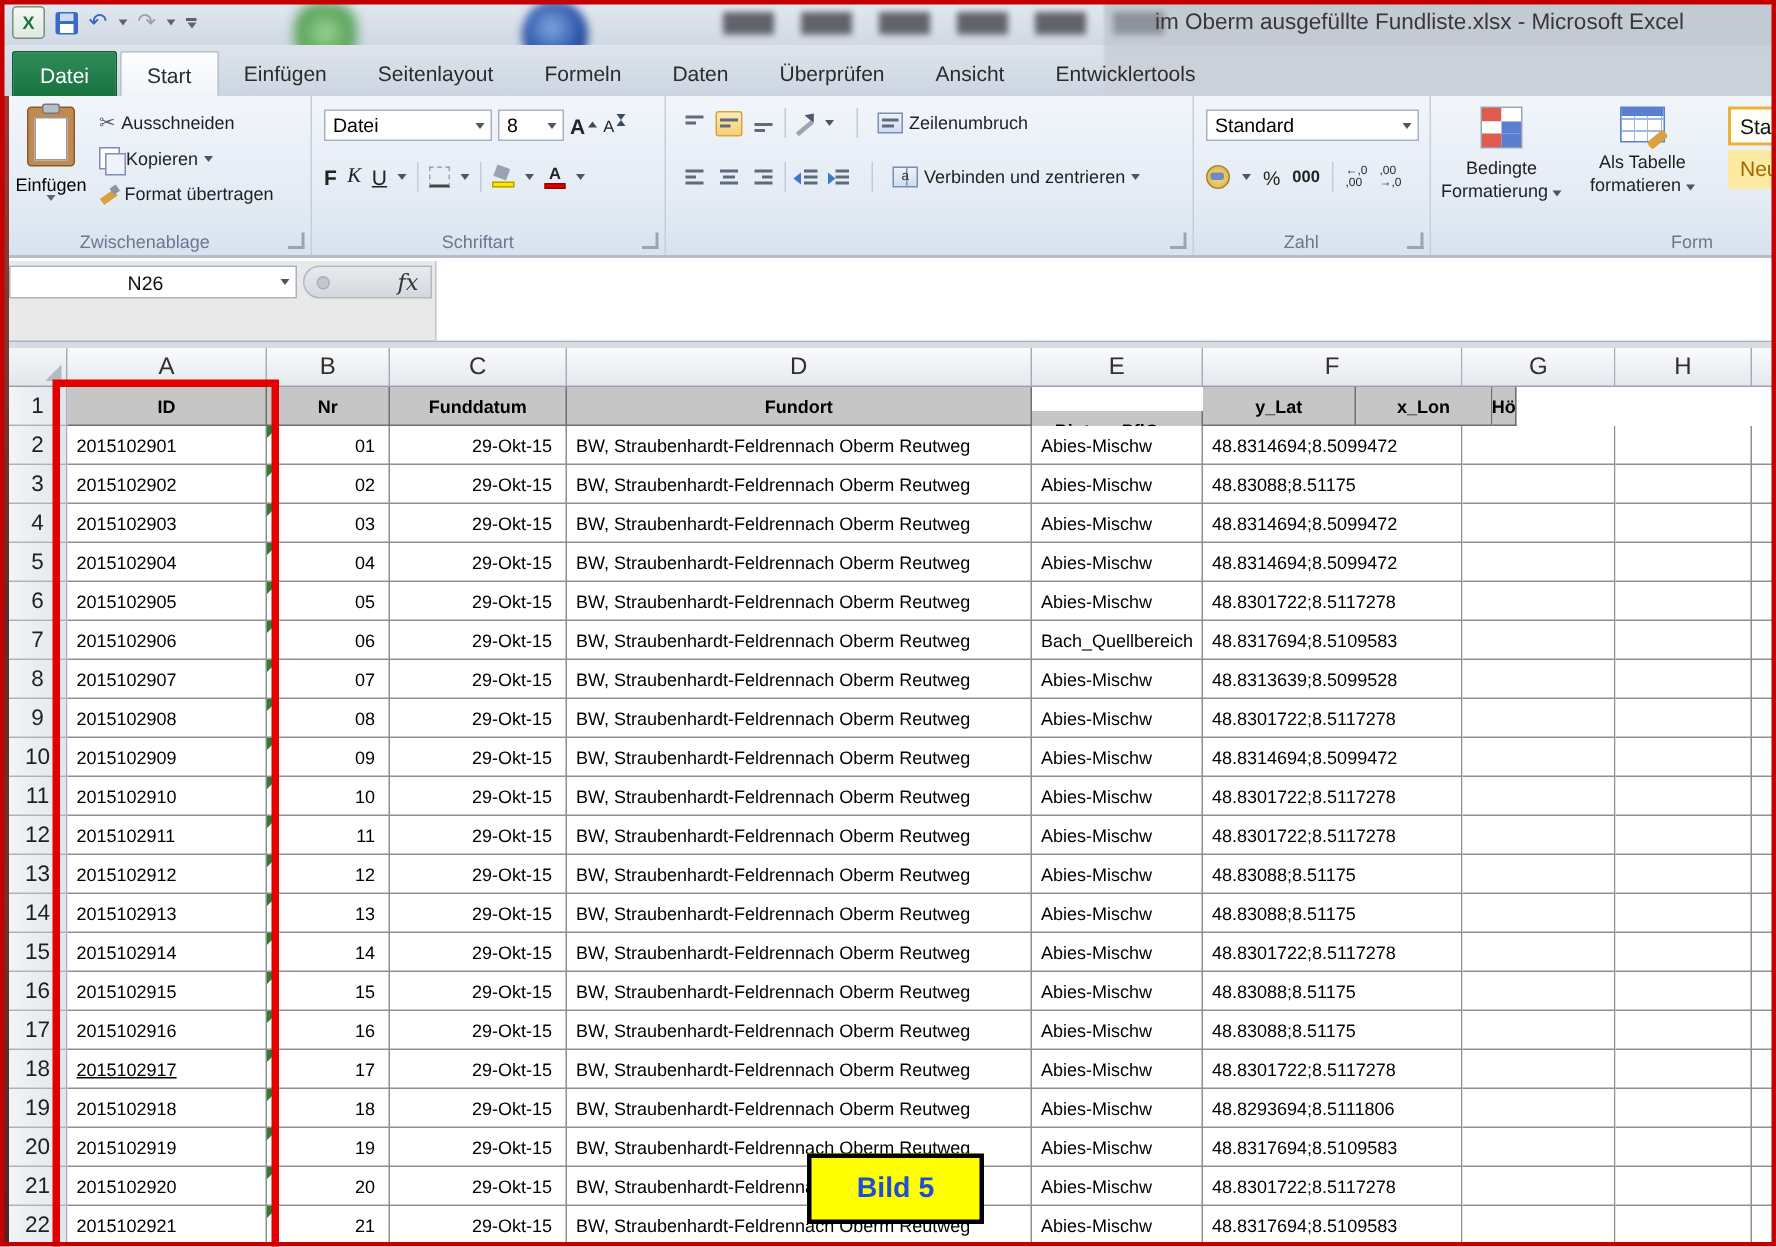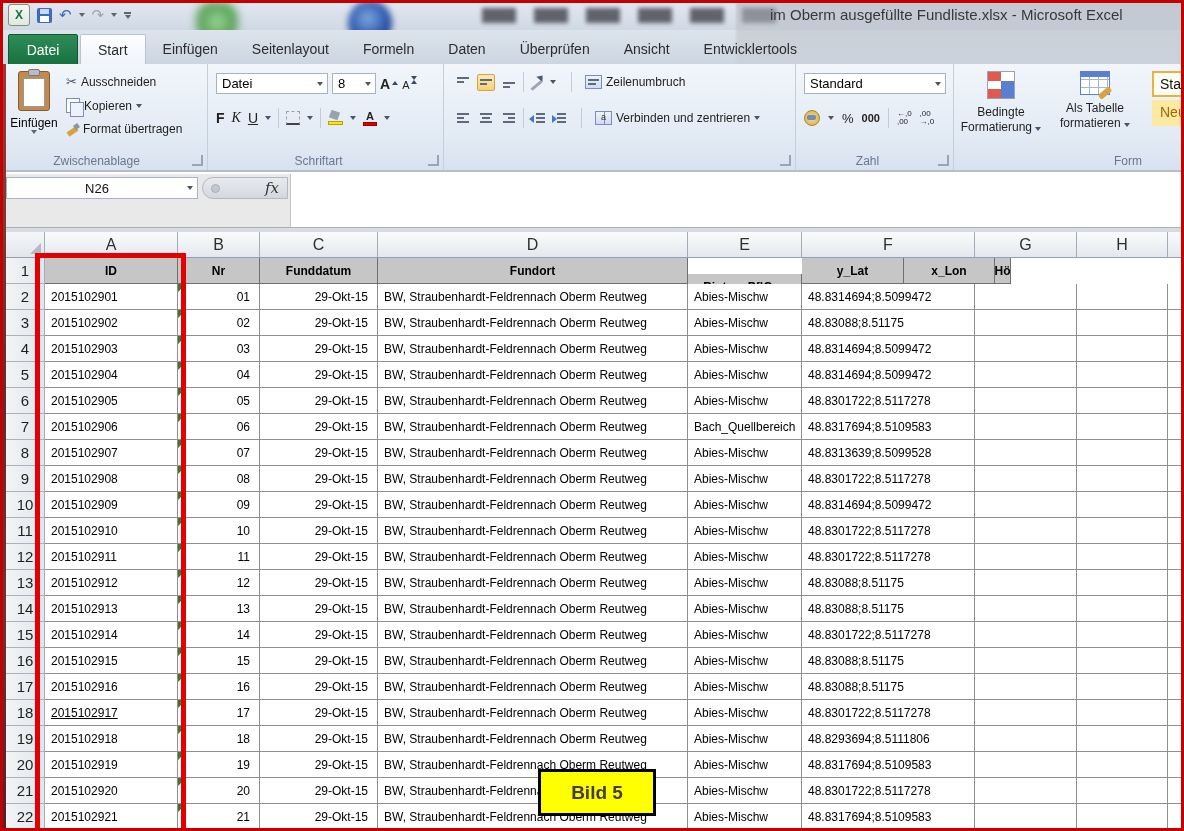--- a/index.html
+++ b/index.html
@@ -3,21 +3,21 @@
 <meta charset="utf-8">
 <style>
   html,body{margin:0;padding:0;}
   body{width:1184px;height:831px;overflow:hidden;font-family:"Liberation Sans",sans-serif;background:#fff;position:relative;}
   
   .frame{position:absolute;inset:0;border:3px solid #c40000;pointer-events:none;z-index:40;}
   .left-strip{position:absolute;left:0;top:64px;width:6px;height:767px;z-index:30;
     background:linear-gradient(#a23434,#7c3a2e 20%,#5f2b2c 45%,#6e3430 70%,#4e2326);}
   .red-box{position:absolute;left:35px;top:253px;width:141px;height:590px;border:5px solid #e40000;z-index:25;pointer-events:none;}
   .bild-label{position:absolute;left:538px;top:769px;width:112px;height:41px;background:#ffff00;border:3px solid #000;
-    z-index:26;display:flex;align-items:center;justify-content:center;font-weight:bold;font-size:19px;color:#404040;}
+    z-index:26;display:flex;align-items:center;justify-content:center;font-weight:bold;font-size:19px;color:#1d4ed8;}
   
   .titlebar{position:absolute;left:0;top:0;width:1184px;height:30px;
     background:linear-gradient(#e3e9f1,#cfd8e4);overflow:hidden;}
   .blur-green{position:absolute;left:196px;top:2px;width:42px;height:44px;border-radius:8px;
     background:radial-gradient(circle at 50% 45%,#9fd89a,#4f9a4f 60%,transparent 75%);filter:blur(4px);}
   .blur-blue{position:absolute;left:348px;top:0;width:44px;height:46px;border-radius:50%;
     background:radial-gradient(circle at 45% 40%,#7fa8e0,#2a52a8 55%,#123068 80%);filter:blur(3px);}
   .blur-menu{position:absolute;left:482px;top:8px;width:300px;height:15px;filter:blur(2px);opacity:.75;
     background:repeating-linear-gradient(90deg,#3a3a42 0 34px,transparent 34px 52px);}
   .blur-panel{position:absolute;left:736px;top:0px;width:448px;height:64px;

